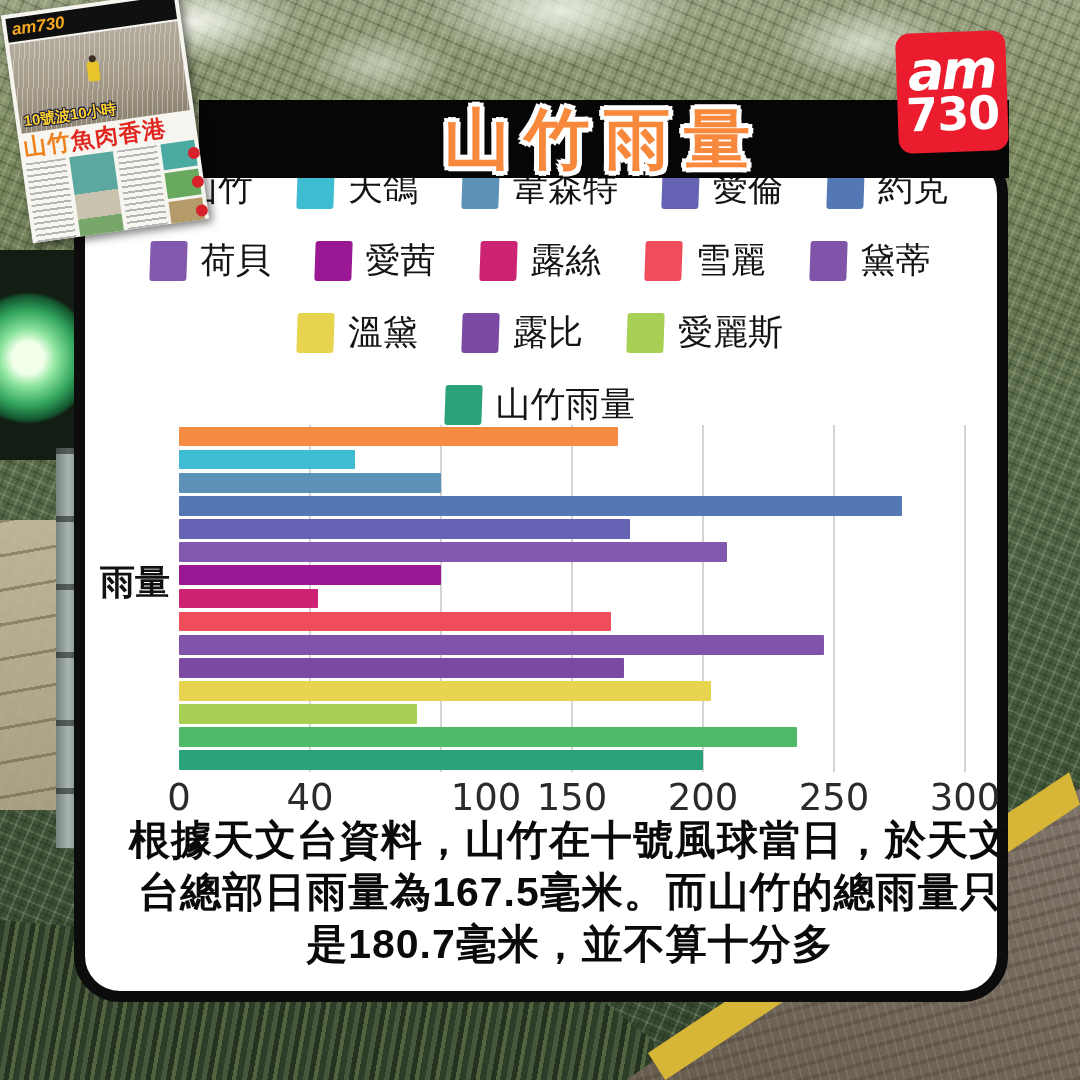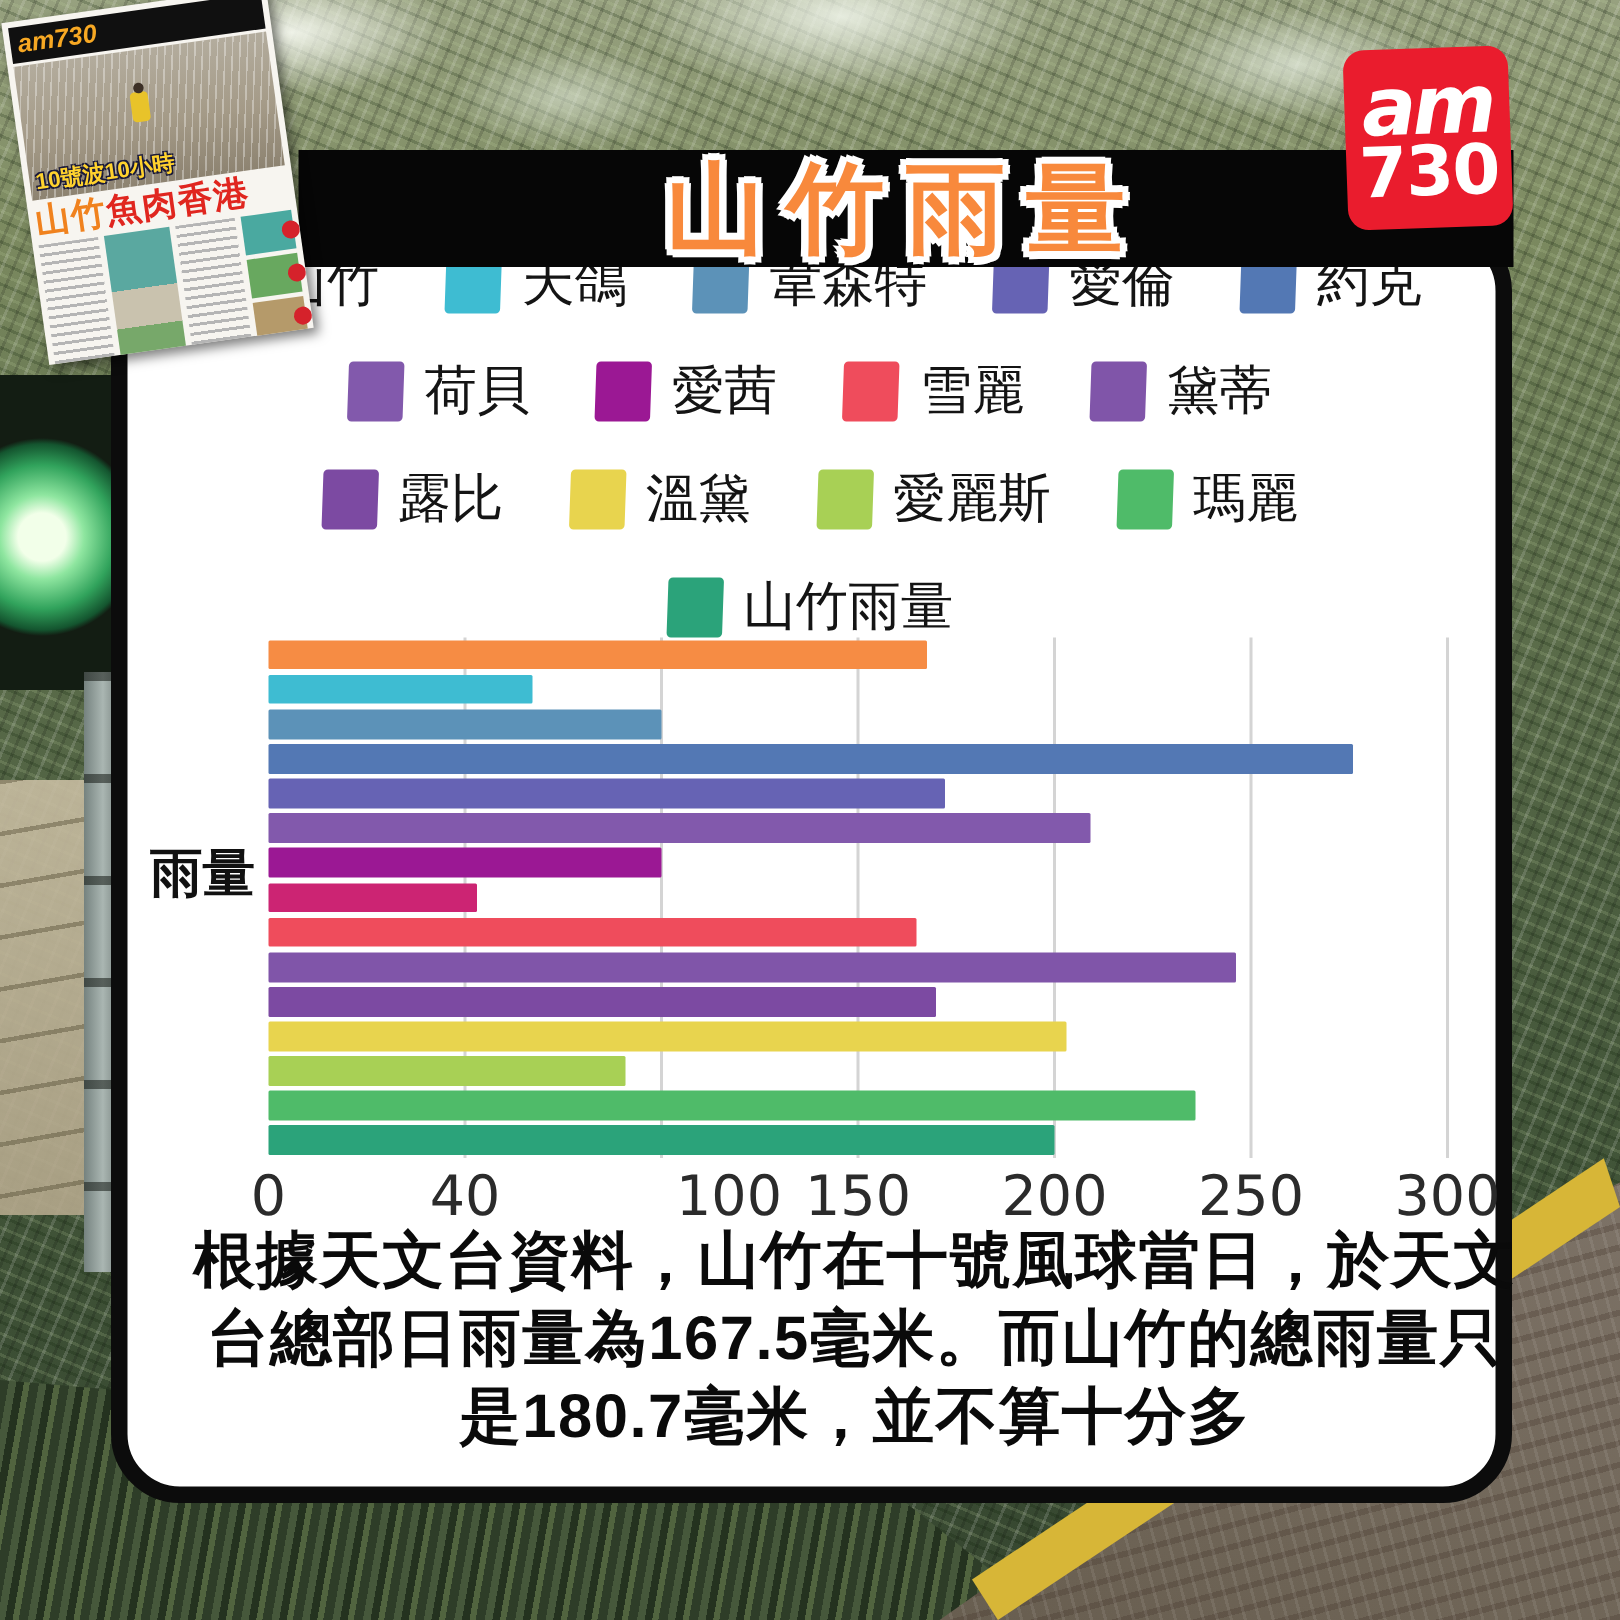--- a/index.html
+++ b/index.html
@@ -183,44 +183,44 @@
       <div class="legend-row">
         <div class="legend-item">
           <span class="legend-swatch" style="background: rgb(130, 89, 172);"></span>
           <span class="legend-label">荷貝</span>
         </div>
         <div class="legend-item">
           <span class="legend-swatch" style="background: rgb(155, 24, 148);"></span>
           <span class="legend-label">愛茜</span>
         </div>
         <div class="legend-item">
+          <span class="legend-swatch" style="background: rgb(204, 36, 115);"></span>
+          <span class="legend-label">露絲</span>
+        </div>
+        <div class="legend-item">
           <span class="legend-swatch" style="background: rgb(239, 76, 92);"></span>
           <span class="legend-label">雪麗</span>
         </div>
         <div class="legend-item">
           <span class="legend-swatch" style="background: rgb(128, 85, 169);"></span>
           <span class="legend-label">黛蒂</span>
         </div>
       </div>
       <div class="legend-row">
         <div class="legend-item">
+          <span class="legend-swatch" style="background: rgb(232, 212, 78);"></span>
+          <span class="legend-label">溫黛</span>
+        </div>
+        <div class="legend-item">
           <span class="legend-swatch" style="background: rgb(124, 74, 162);"></span>
           <span class="legend-label">露比</span>
         </div>
         <div class="legend-item">
-          <span class="legend-swatch" style="background: rgb(232, 212, 78);"></span>
-          <span class="legend-label">溫黛</span>
-        </div>
-        <div class="legend-item">
           <span class="legend-swatch" style="background: rgb(168, 208, 85);"></span>
           <span class="legend-label">愛麗斯</span>
-        </div>
-        <div class="legend-item">
-          <span class="legend-swatch" style="background: rgb(79, 187, 105);"></span>
-          <span class="legend-label">瑪麗</span>
         </div>
       </div>
       <div class="legend-row">
         <div class="legend-item">
           <span class="legend-swatch" style="background: rgb(43, 163, 122);"></span>
           <span class="legend-label">山竹雨量</span>
         </div>
       </div>
     </div>
 

